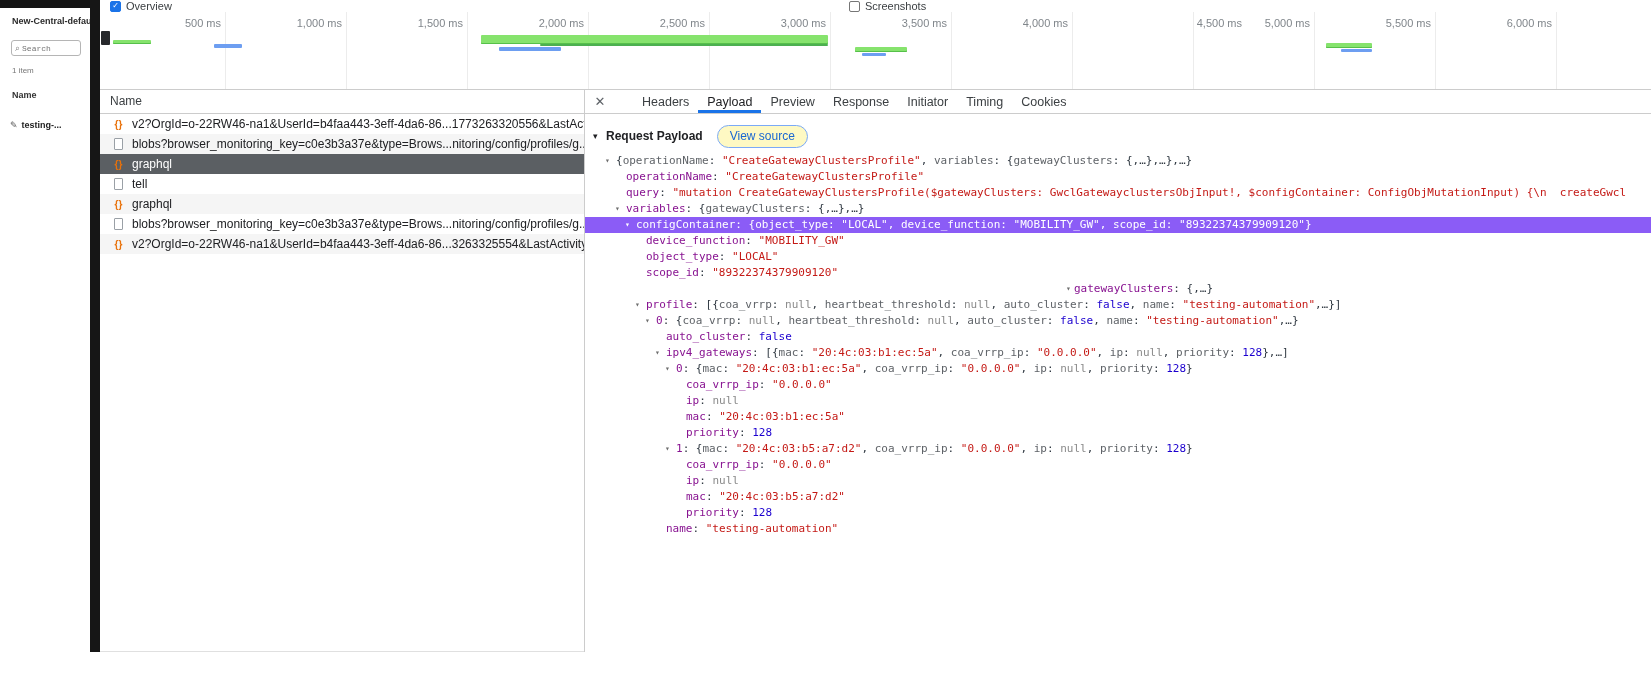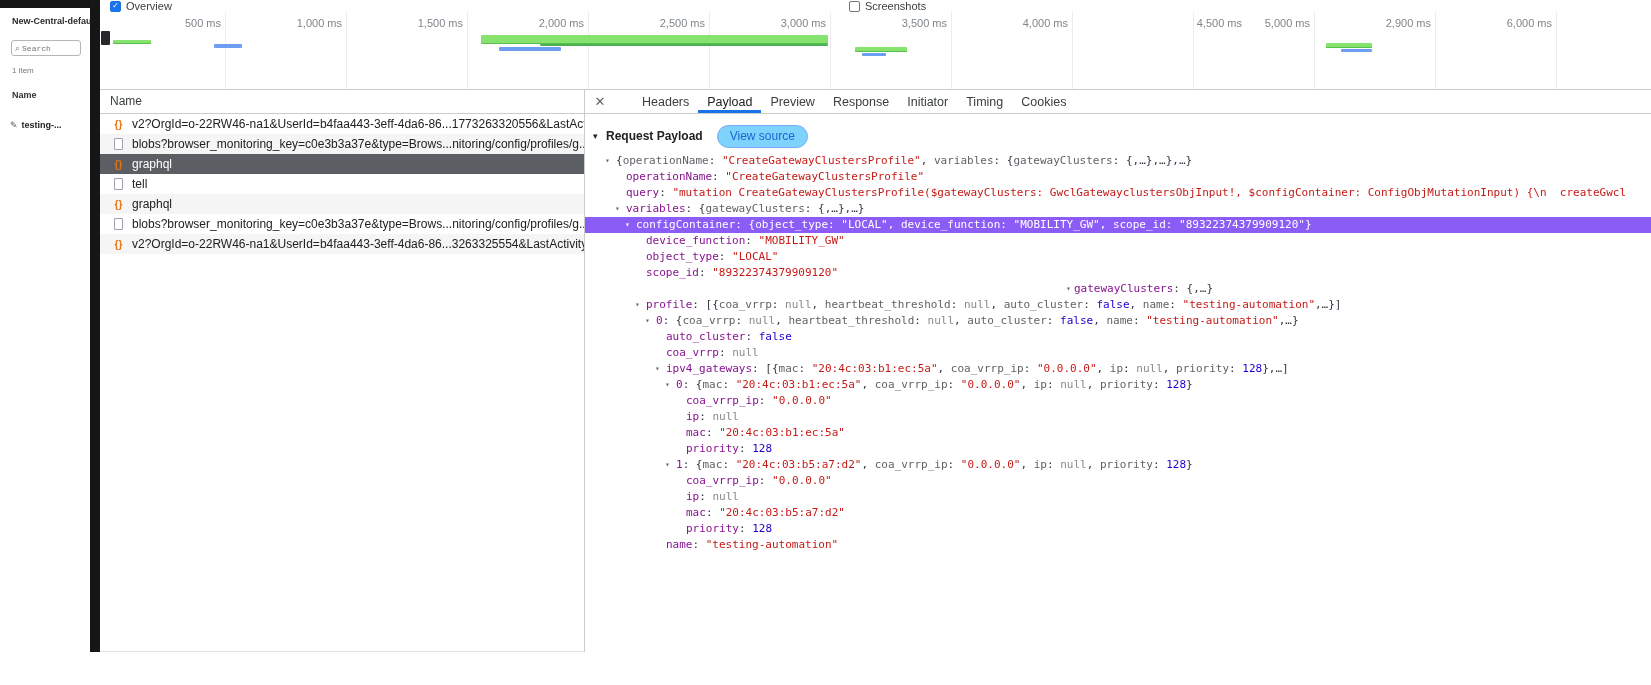--- a/index.html
+++ b/index.html
@@ -60,21 +60,21 @@
   .close{width:30px;display:flex;align-items:center;justify-content:center;color:#5f6368;font-size:13px;cursor:pointer}
   .tab{padding:0 9px;display:flex;align-items:center;font-size:12.5px;color:#3c4043;cursor:pointer;box-sizing:border-box}
   .tab:first-of-type{margin-left:18px}
   .tab.active{box-shadow:inset 0 -3px 0 #1a73e8;color:#202124}
 
   .payload{flex:1;overflow:hidden;position:relative;background:#fff}
   .section-head{display:flex;align-items:center;margin:9px 0 4px 8px;height:26px}
   .sh-tri{width:13px;font-size:9px;color:#202124;flex:none}
   .sh-title{font-size:12px;font-weight:600;color:#202124;white-space:nowrap}
   .view-source{margin-left:14px;padding:3px 12px;border:1px solid #7baaf7;border-radius:13px;color:#1967d2;font-size:12px;
-               background:#7dd3fc;cursor:pointer;font-family:"Liberation Sans",sans-serif;line-height:15px}
+               background:#fef9c3;cursor:pointer;font-family:"Liberation Sans",sans-serif;line-height:15px}
 
   #tree{margin-top:2px}
   .trow{height:16px;line-height:16px;font-family:"DejaVu Sans Mono",monospace;font-size:11px;white-space:pre;overflow:hidden;color:#303942;cursor:default}
   .trow .arrow{display:inline-block;width:11px;font-size:8px;color:#6e6e6e;vertical-align:top}
   .trow.sel{background:#8b5cf6}
   .trow.sel span{color:#fff !important}
   .sg-k{color:#881391}
   .sg-g{color:#5f6368}
   .sg-s{color:#c41a16}
   .sg-n{color:#1c00cf}
@@ -130,21 +130,21 @@
       <div class="tick-label" style="left: 644px;">3,000 ms</div>
       <div class="gridline" style="left: 851px;"></div>
       <div class="tick-label" style="left: 765px;">3,500 ms</div>
       <div class="gridline" style="left: 972px;"></div>
       <div class="tick-label" style="left: 886px;">4,000 ms</div>
       <div class="gridline" style="left: 1093px;"></div>
       <div class="tick-label" style="left: 1060px;">4,500 ms</div>
       <div class="gridline" style="left: 1214px;"></div>
       <div class="tick-label" style="left: 1128px;">5,000 ms</div>
       <div class="gridline" style="left: 1335px;"></div>
-      <div class="tick-label" style="left: 1249px;">2,900 ms</div>
+      <div class="tick-label" style="left: 1249px;">5,500 ms</div>
       <div class="gridline" style="left: 1456px;"></div>
       <div class="tick-label" style="left: 1370px;">6,000 ms</div>
       <div class="bar c-d" style="left: 1px; top: 19px; width: 9px; height: 14px;"></div>
       <div class="bar c-g" style="left: 13px; top: 28px; width: 38px; height: 4px;"></div>
       <div class="bar c-b" style="left: 114px; top: 32px; width: 28px; height: 4px;"></div>
       <div class="bar c-g" style="left: 381px; top: 23px; width: 347px; height: 9px;"></div>
       <div class="bar c-g2" style="left: 440px; top: 32px; width: 288px; height: 2px;"></div>
       <div class="bar c-b" style="left: 399px; top: 35px; width: 62px; height: 4px;"></div>
       <div class="bar c-g" style="left: 755px; top: 35px; width: 52px; height: 5px;"></div>
       <div class="bar c-b" style="left: 762px; top: 41px; width: 24px; height: 3px;"></div>
@@ -213,21 +213,20 @@
             <div class="trow" style="padding-left: 30px;"><span class="arrow"></span><span class="sg-k">query</span><span class="sg-p">: </span><span class="sg-s">"mutation CreateGatewayClustersProfile($gatewayClusters: GwclGatewayclustersObjInput!, $configContainer: ConfigObjMutationInput) {\n  createGwcl</span></div>
             <div class="trow" style="padding-left: 30px;"><span class="arrow">▾</span><span class="sg-k">variables</span><span class="sg-p">: {</span><span class="sg-g">gatewayClusters</span><span class="sg-p">: {,…},…}</span></div>
             <div class="trow sel" style="padding-left: 40px;"><span class="arrow">▾</span><span class="sg-k">configContainer</span><span class="sg-p">: {</span><span class="sg-g">object_type</span><span class="sg-p">: </span><span class="sg-s">"LOCAL"</span><span class="sg-p">, </span><span class="sg-g">device_function</span><span class="sg-p">: </span><span class="sg-s">"MOBILITY_GW"</span><span class="sg-p">, </span><span class="sg-g">scope_id</span><span class="sg-p">: </span><span class="sg-s">"89322374379909120"</span><span class="sg-p">}</span></div>
             <div class="trow" style="padding-left: 50px;"><span class="arrow"></span><span class="sg-k">device_function</span><span class="sg-p">: </span><span class="sg-s">"MOBILITY_GW"</span></div>
             <div class="trow" style="padding-left: 50px;"><span class="arrow"></span><span class="sg-k">object_type</span><span class="sg-p">: </span><span class="sg-s">"LOCAL"</span></div>
             <div class="trow" style="padding-left: 50px;"><span class="arrow"></span><span class="sg-k">scope_id</span><span class="sg-p">: </span><span class="sg-s">"89322374379909120"</span></div>
             <div class="trow" style="padding-left: 40px; text-align: center;"><span class="arrow">▾</span><span class="sg-k">gatewayClusters</span><span class="sg-p">: {,…}</span></div>
             <div class="trow" style="padding-left: 50px;"><span class="arrow">▾</span><span class="sg-k">profile</span><span class="sg-p">: [{</span><span class="sg-g">coa_vrrp</span><span class="sg-p">: </span><span class="sg-u">null</span><span class="sg-p">, </span><span class="sg-g">heartbeat_threshold</span><span class="sg-p">: </span><span class="sg-u">null</span><span class="sg-p">, </span><span class="sg-g">auto_cluster</span><span class="sg-p">: </span><span class="sg-n">false</span><span class="sg-p">, </span><span class="sg-g">name</span><span class="sg-p">: </span><span class="sg-s">"testing-automation"</span><span class="sg-p">,…}]</span></div>
             <div class="trow" style="padding-left: 60px;"><span class="arrow">▾</span><span class="sg-k">0</span><span class="sg-p">: {</span><span class="sg-g">coa_vrrp</span><span class="sg-p">: </span><span class="sg-u">null</span><span class="sg-p">, </span><span class="sg-g">heartbeat_threshold</span><span class="sg-p">: </span><span class="sg-u">null</span><span class="sg-p">, </span><span class="sg-g">auto_cluster</span><span class="sg-p">: </span><span class="sg-n">false</span><span class="sg-p">, </span><span class="sg-g">name</span><span class="sg-p">: </span><span class="sg-s">"testing-automation"</span><span class="sg-p">,…}</span></div>
             <div class="trow" style="padding-left: 70px;"><span class="arrow"></span><span class="sg-k">auto_cluster</span><span class="sg-p">: </span><span class="sg-n">false</span></div>
-            <div class="trow" style="padding-left: 70px;"><span class="arrow"></span><span class="sg-k">coa_vrrp</span><span class="sg-p">: </span><span class="sg-u">null</span></div>
             <div class="trow" style="padding-left: 70px;"><span class="arrow">▾</span><span class="sg-k">ipv4_gateways</span><span class="sg-p">: [{</span><span class="sg-g">mac</span><span class="sg-p">: </span><span class="sg-s">"20:4c:03:b1:ec:5a"</span><span class="sg-p">, </span><span class="sg-g">coa_vrrp_ip</span><span class="sg-p">: </span><span class="sg-s">"0.0.0.0"</span><span class="sg-p">, </span><span class="sg-g">ip</span><span class="sg-p">: </span><span class="sg-u">null</span><span class="sg-p">, </span><span class="sg-g">priority</span><span class="sg-p">: </span><span class="sg-n">128</span><span class="sg-p">},…]</span></div>
             <div class="trow" style="padding-left: 80px;"><span class="arrow">▾</span><span class="sg-k">0</span><span class="sg-p">: {</span><span class="sg-g">mac</span><span class="sg-p">: </span><span class="sg-s">"20:4c:03:b1:ec:5a"</span><span class="sg-p">, </span><span class="sg-g">coa_vrrp_ip</span><span class="sg-p">: </span><span class="sg-s">"0.0.0.0"</span><span class="sg-p">, </span><span class="sg-g">ip</span><span class="sg-p">: </span><span class="sg-u">null</span><span class="sg-p">, </span><span class="sg-g">priority</span><span class="sg-p">: </span><span class="sg-n">128</span><span class="sg-p">}</span></div>
             <div class="trow" style="padding-left: 90px;"><span class="arrow"></span><span class="sg-k">coa_vrrp_ip</span><span class="sg-p">: </span><span class="sg-s">"0.0.0.0"</span></div>
             <div class="trow" style="padding-left: 90px;"><span class="arrow"></span><span class="sg-k">ip</span><span class="sg-p">: </span><span class="sg-u">null</span></div>
             <div class="trow" style="padding-left: 90px;"><span class="arrow"></span><span class="sg-k">mac</span><span class="sg-p">: </span><span class="sg-s">"20:4c:03:b1:ec:5a"</span></div>
             <div class="trow" style="padding-left: 90px;"><span class="arrow"></span><span class="sg-k">priority</span><span class="sg-p">: </span><span class="sg-n">128</span></div>
             <div class="trow" style="padding-left: 80px;"><span class="arrow">▾</span><span class="sg-k">1</span><span class="sg-p">: {</span><span class="sg-g">mac</span><span class="sg-p">: </span><span class="sg-s">"20:4c:03:b5:a7:d2"</span><span class="sg-p">, </span><span class="sg-g">coa_vrrp_ip</span><span class="sg-p">: </span><span class="sg-s">"0.0.0.0"</span><span class="sg-p">, </span><span class="sg-g">ip</span><span class="sg-p">: </span><span class="sg-u">null</span><span class="sg-p">, </span><span class="sg-g">priority</span><span class="sg-p">: </span><span class="sg-n">128</span><span class="sg-p">}</span></div>
             <div class="trow" style="padding-left: 90px;"><span class="arrow"></span><span class="sg-k">coa_vrrp_ip</span><span class="sg-p">: </span><span class="sg-s">"0.0.0.0"</span></div>
             <div class="trow" style="padding-left: 90px;"><span class="arrow"></span><span class="sg-k">ip</span><span class="sg-p">: </span><span class="sg-u">null</span></div>
             <div class="trow" style="padding-left: 90px;"><span class="arrow"></span><span class="sg-k">mac</span><span class="sg-p">: </span><span class="sg-s">"20:4c:03:b5:a7:d2"</span></div>

